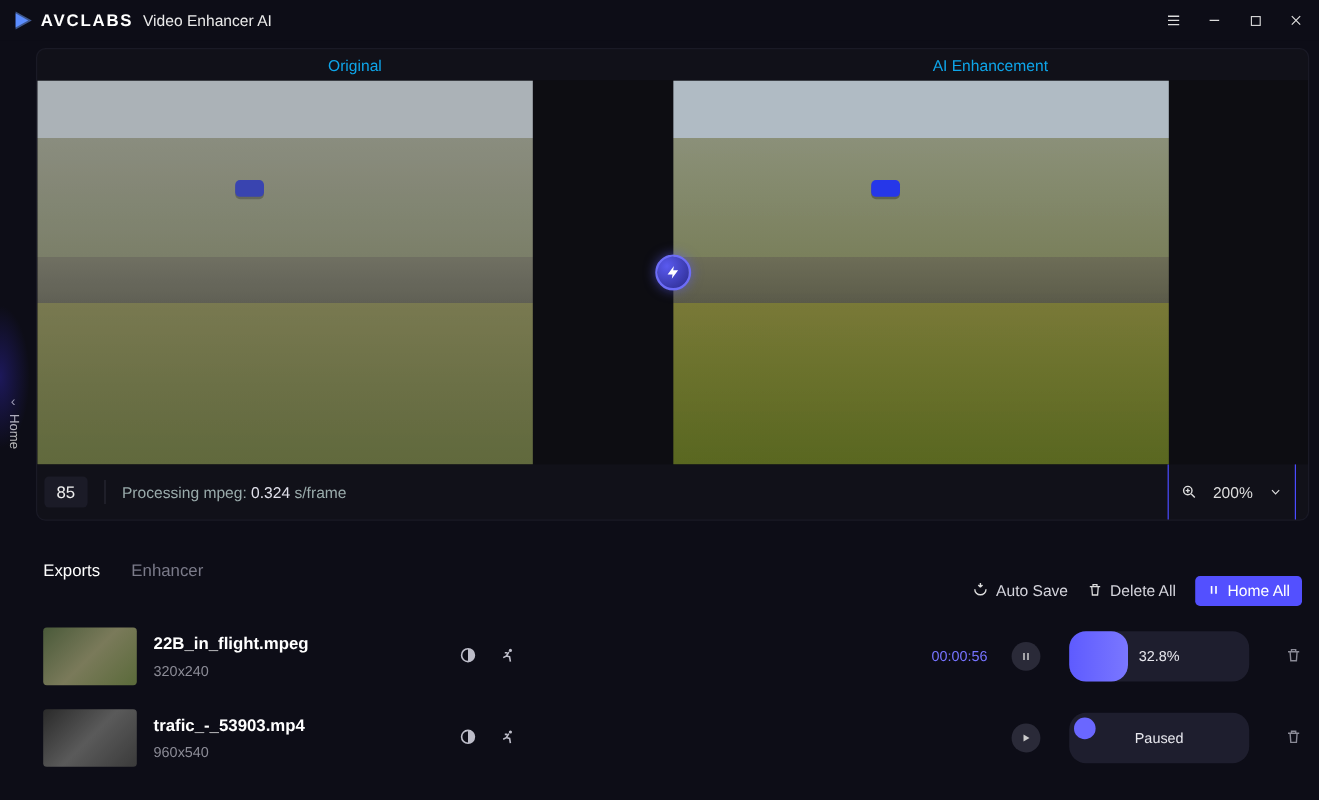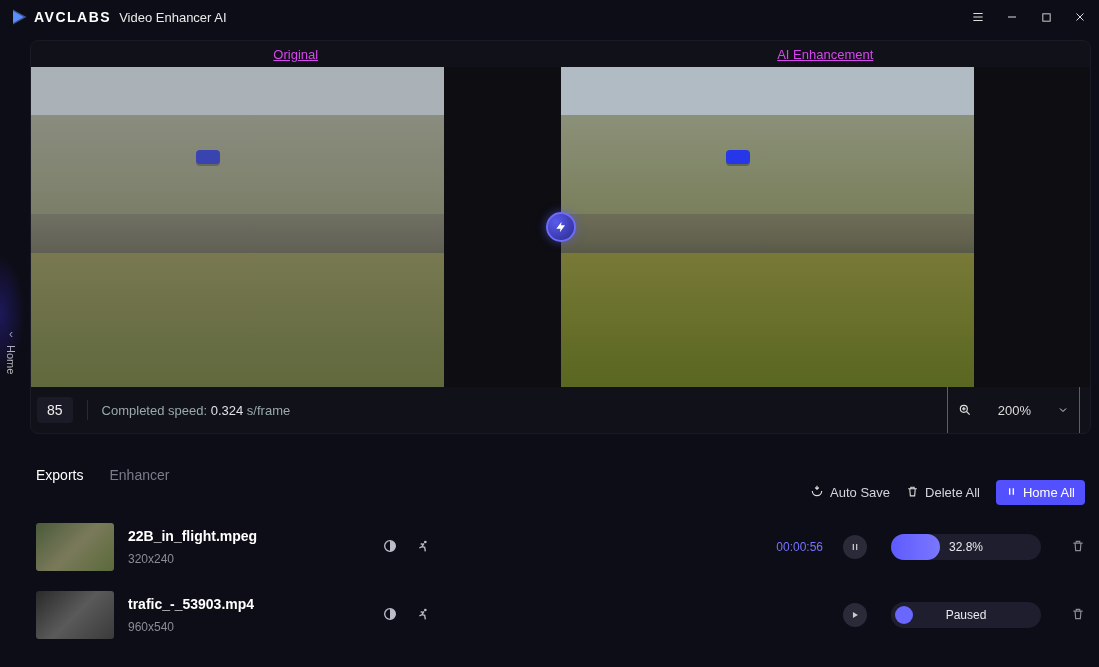--- a/index.html
+++ b/index.html
@@ -71,23 +71,22 @@
 .compare-panel {
   background: #111119;
   border-radius: 8px;
   border: 1px solid #1a1a26;
   overflow: hidden;
 }
 .compare-headers {
   display: flex;
   height: 26px;
   align-items: center;
-  color: #d946ef;
+  color: #0ea5e9;
   font-size: 13px;
-  text-decoration: underline;
 }
 .compare-headers > div { flex: 1; text-align: center; }
 .compare-canvas {
   position: relative;
   display: flex;
   height: 320px;
   background: #0d0d12;
 }
 .img-slot {
   flex: 1;
@@ -137,21 +136,21 @@
   padding: 5px 10px;
   font-size: 14px;
   color: #eee;
   margin-right: 14px;
 }
 .vsep { width: 1px; height: 20px; background: #2a2a36; margin-right: 14px; }
 .speed { color: #9aa; font-size: 13px; }
 .speed b { color: #e0e0ea; font-weight: 500; }
 .spacer { flex: 1; }
 .zoom-ctrl {
-  display: flex; align-items: center; gap: 26px;
+  display: flex; align-items: center; gap: 13px;
   border: 1px solid #4b4bff;
   border-radius: 6px;
   padding: 22px 10px;
   color: #ddd;
   cursor: pointer;
 }
 .zoom-ctrl svg { display: block; }
 
 .export-section { margin-top: 14px; }
 .export-bar {
@@ -192,21 +191,21 @@
 .item-icons span { cursor: pointer; }
 .item-spacer { flex: 1; }
 .time { color: #7673ff; font-size: 12px; margin-right: 6px; }
 .ctrl-pill {
   width: 24px; height: 24px; border-radius: 50%;
   background: #2a2a38; color: #ccc;
   display: inline-flex; align-items: center; justify-content: center;
   font-size: 10px; cursor: pointer; margin-right: 10px;
 }
 .progress-wrap {
-  width: 150px; height: 26px; border-radius: 14px;
+  width: 150px; height: 42px; border-radius: 14px;
   background: #1e1e2e; position: relative;
   display: flex; align-items: center;
 }
 .progress-fill {
   position: absolute; left: 0; top: 0; bottom: 0;
   background: linear-gradient(90deg,#5e5bff,#7a77ff);
   border-radius: 14px;
 }
 .progress-knob{
   position:absolute; width:18px; height:18px; border-radius:50%;
@@ -279,21 +278,21 @@
       <div class="compare-knob">
         <svg width="14" height="14" viewBox="0 0 24 24">
             <path fill="#fff" d="M13 3l-9 12h7l-1 6 9-12h-7z"></path>
           </svg>
       </div>
     </div>
     <div class="status-row">
       <div class="frame-badge">85</div>
       <div class="vsep"></div>
       <div class="speed">
-        <span>Completed speed: </span><b>0.324</b><span> s/frame</span>
+        <span>Processing mpeg: </span><b>0.324</b><span> s/frame</span>
       </div>
       <div class="spacer"></div>
       <div class="zoom-ctrl">
         <span>
           <svg width="14" height="14" viewBox="0 0 24 24">
               <circle cx="10" cy="10" r="6" fill="none" stroke="#ddd" stroke-width="2"></circle>
               <path stroke="#ddd" stroke-width="2" d="M15 15l5 5M10 7v6M7 10h6"></path>
             </svg>
         </span>
         <span>200%</span>

